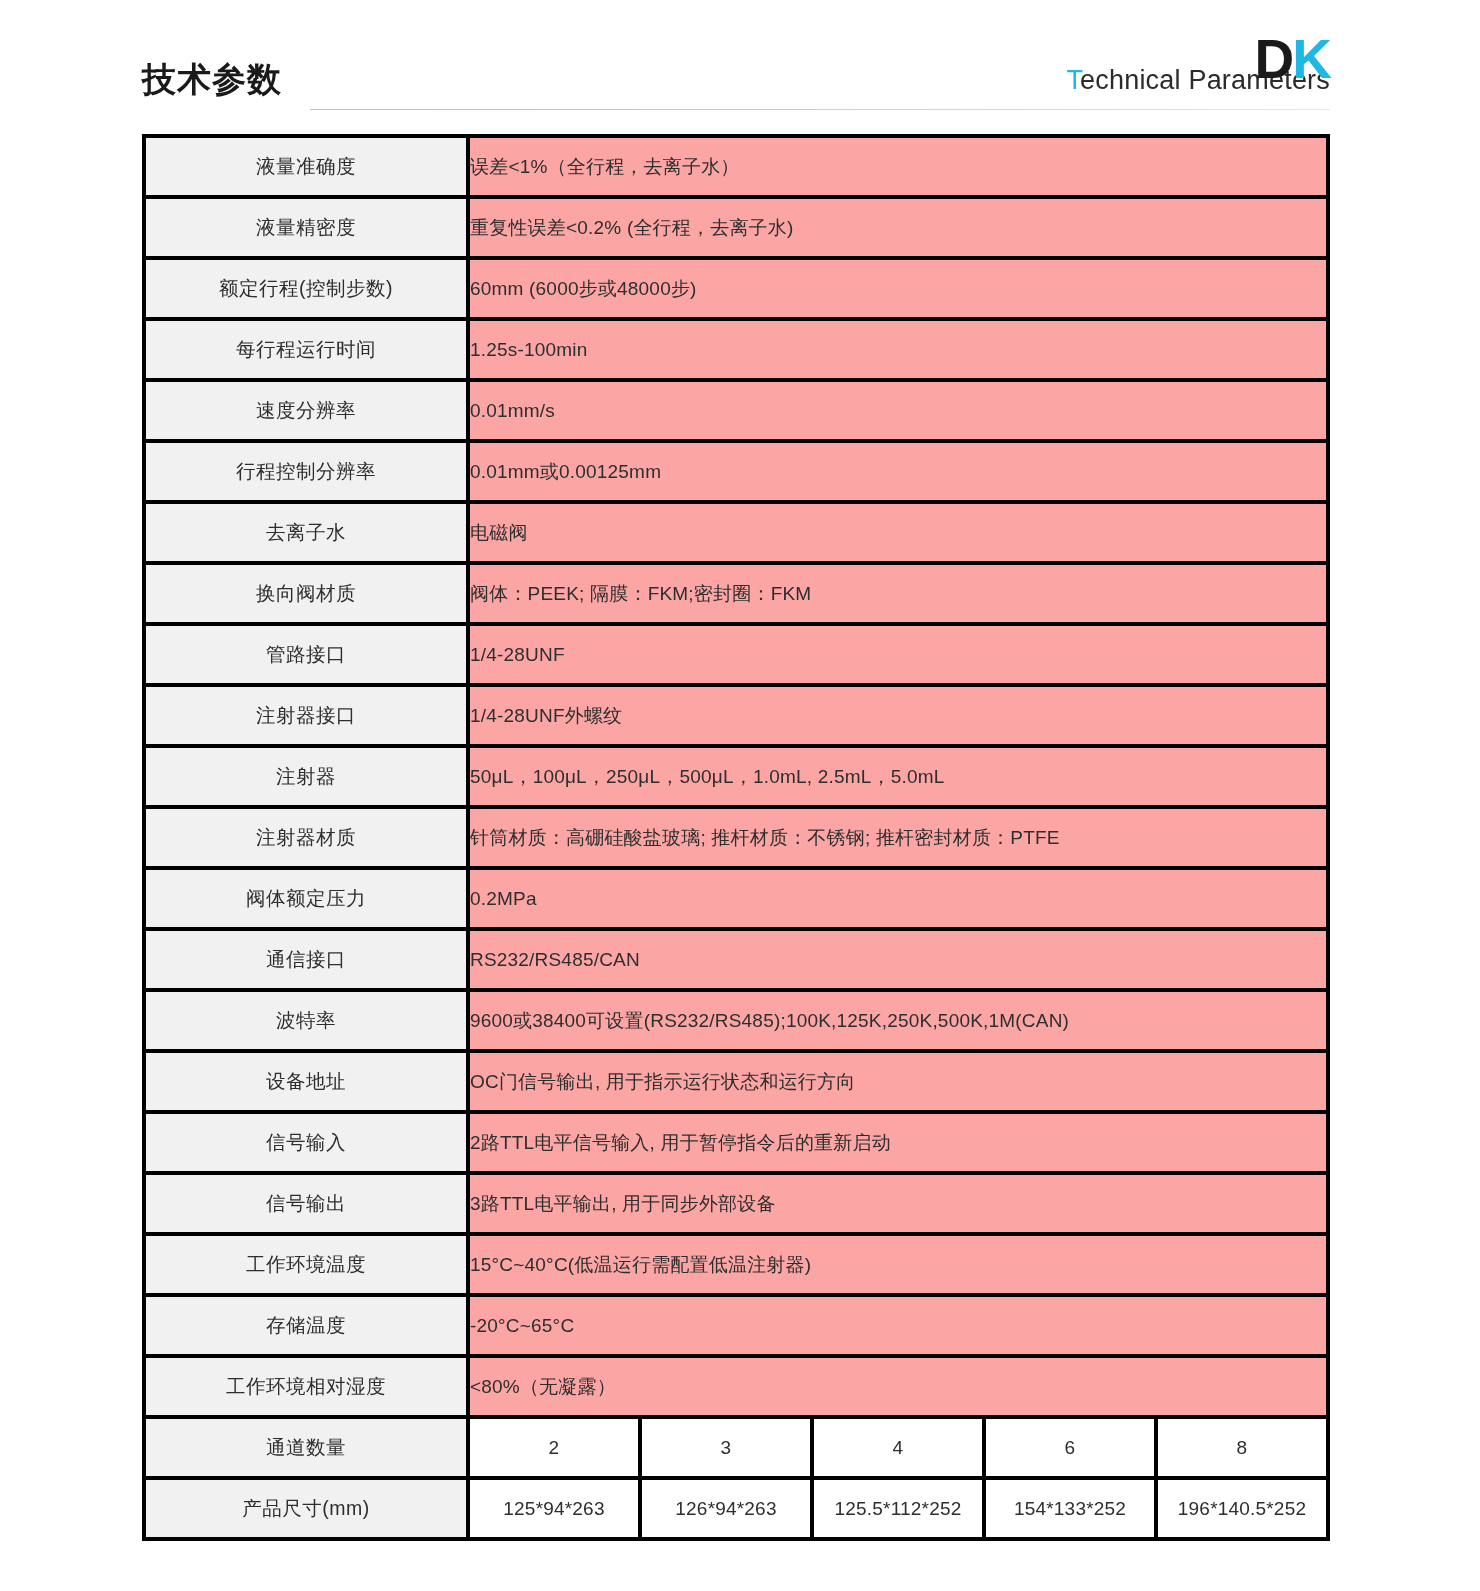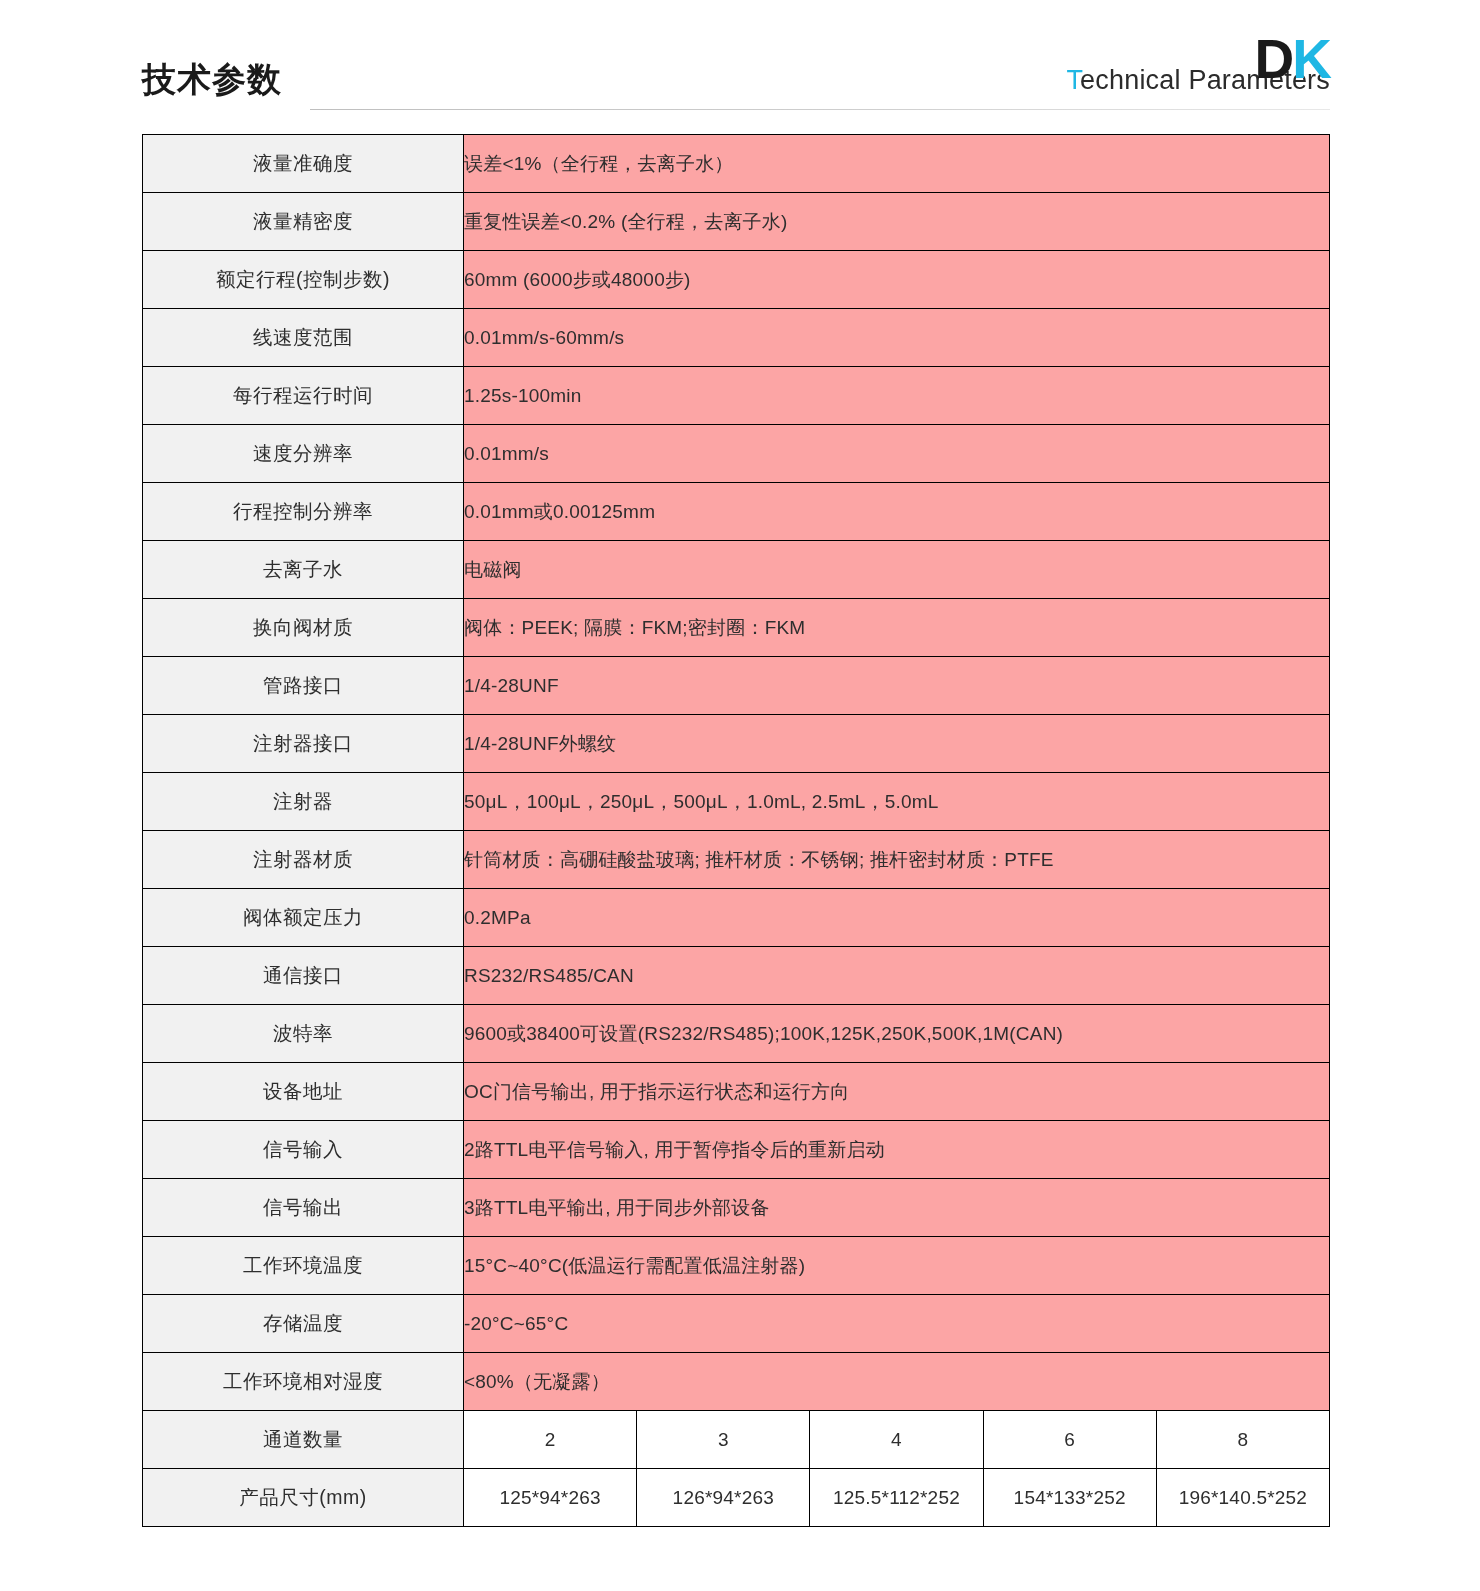--- a/index.html
+++ b/index.html
@@ -84,21 +84,21 @@
   
   .table-wrap {
     margin: 38px 150px 0 142px;
   }
   table.spec {
     width: 100%;
     border-collapse: collapse;
     table-layout: fixed;
   }
   table.spec td {
-    border: 1px solid #000000;
+    border: 4px solid #000000;
     padding: 0;
     vertical-align: middle;
     height: 57px;
   }
   td.label {
     width: 320px;
     background: #f1f1f1;
     font-size: 19.5px;
     color: #2e2e2e;
     text-align: center;
@@ -154,26 +154,20 @@
           <td class="value" colspan="5">重复性误差&lt;0.2% (全行程，去离子水)</td>
         </tr>
         <tr>
           <td class="label">
               <span class="label-inner">额定行程(控制步数)</span>
             </td>
           <td class="value" colspan="5">60mm (6000步或48000步)</td>
         </tr>
         <tr>
           <td class="label">
-              <span class="label-inner">线速度范围</span>
-            </td>
-          <td class="value" colspan="5">0.01mm/s-60mm/s</td>
-        </tr>
-        <tr>
-          <td class="label">
               <span class="label-inner">每行程运行时间</span>
             </td>
           <td class="value" colspan="5">1.25s-100min</td>
         </tr>
         <tr>
           <td class="label">
               <span class="label-inner">速度分辨率</span>
             </td>
           <td class="value" colspan="5">0.01mm/s</td>
         </tr>

